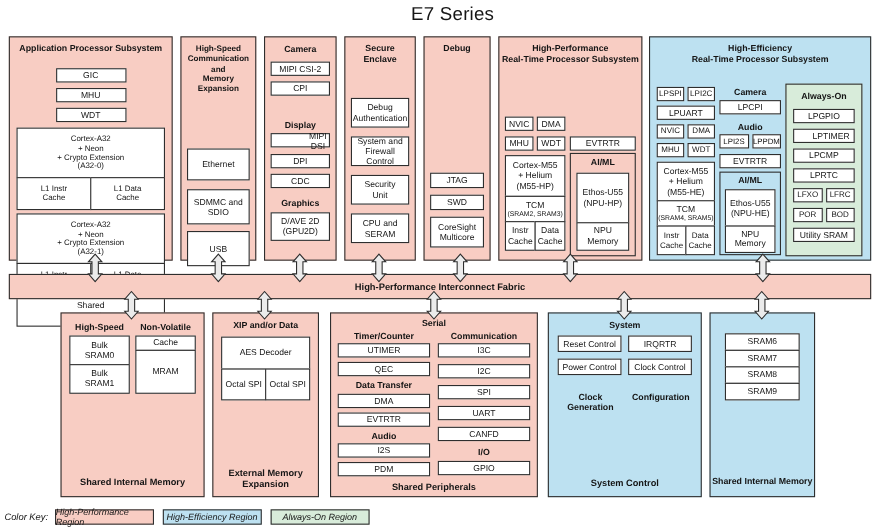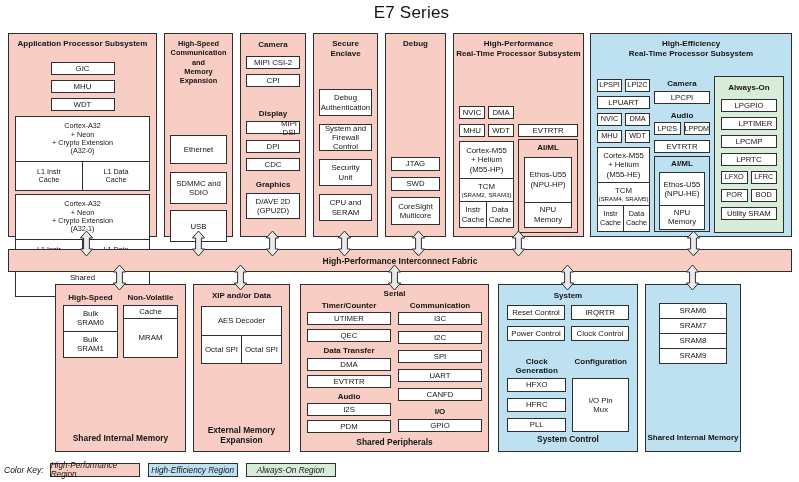--- a/index.html
+++ b/index.html
@@ -343,31 +343,20 @@
   <div style="display:grid; grid-template-columns:1fr 1fr; gap:6px 6px; margin:4px 8px 0;">
       <div class="box" style="height:15px;">Reset Control</div>
       <div class="box" style="height:15px;">IRQRTR</div>
       <div class="box" style="height:15px;">Power Control</div>
       <div class="box" style="height:15px;">Clock Control</div>
     </div>
   <div style="display:flex; gap:6px; margin:16px 8px 0;">
     <div class="hdr" style="flex:1.05;">Clock Generation</div>
     <div class="hdr" style="flex:1;">Configuration</div>
   </div>
-  <div style="display:flex; gap:6px; margin:2px 8px 0;">
-    <div style="flex:1.05;">
-        <div class="box" style="height:14px; margin-bottom:6px;">HFXO</div>
-        <div class="box" style="height:14px; margin-bottom:6px;">HFRC</div>
-        <div class="box" style="height:14px; margin-bottom:6px;">PLL</div>
-      </div>
-    <div style="flex:1;">
-      <div class="box" style="height:54px;">I/O Pin
-Mux</div>
-    </div>
-  </div>
   <div class="blabel" style="bottom:7px;">System Control</div>
 </div>
 
 <div class="blk b" style="left:645px; top:284px; width:96px; height:168px;">
   <div class="att-col" style="width:68px; margin:18px auto 0;">
       <div class="box" style="height:16px;">SRAM6</div>
       <div class="box" style="height:16px;">SRAM7</div>
       <div class="box" style="height:16px;">SRAM8</div>
       <div class="box" style="height:16px;">SRAM9</div>
     </div>

